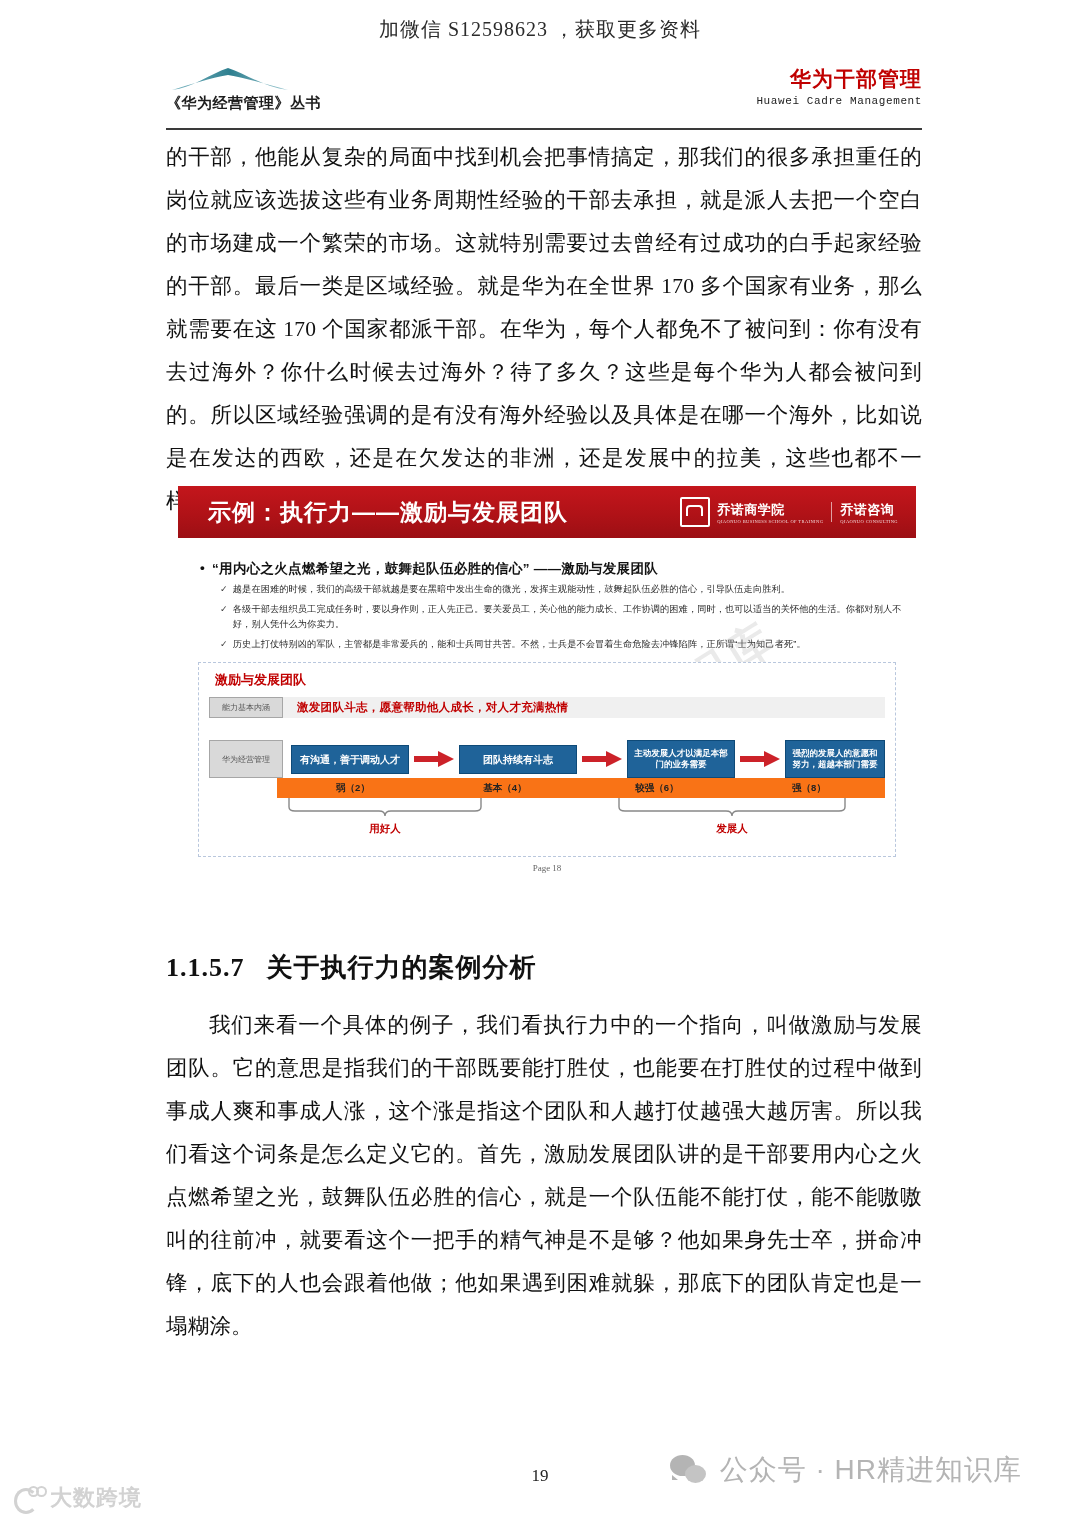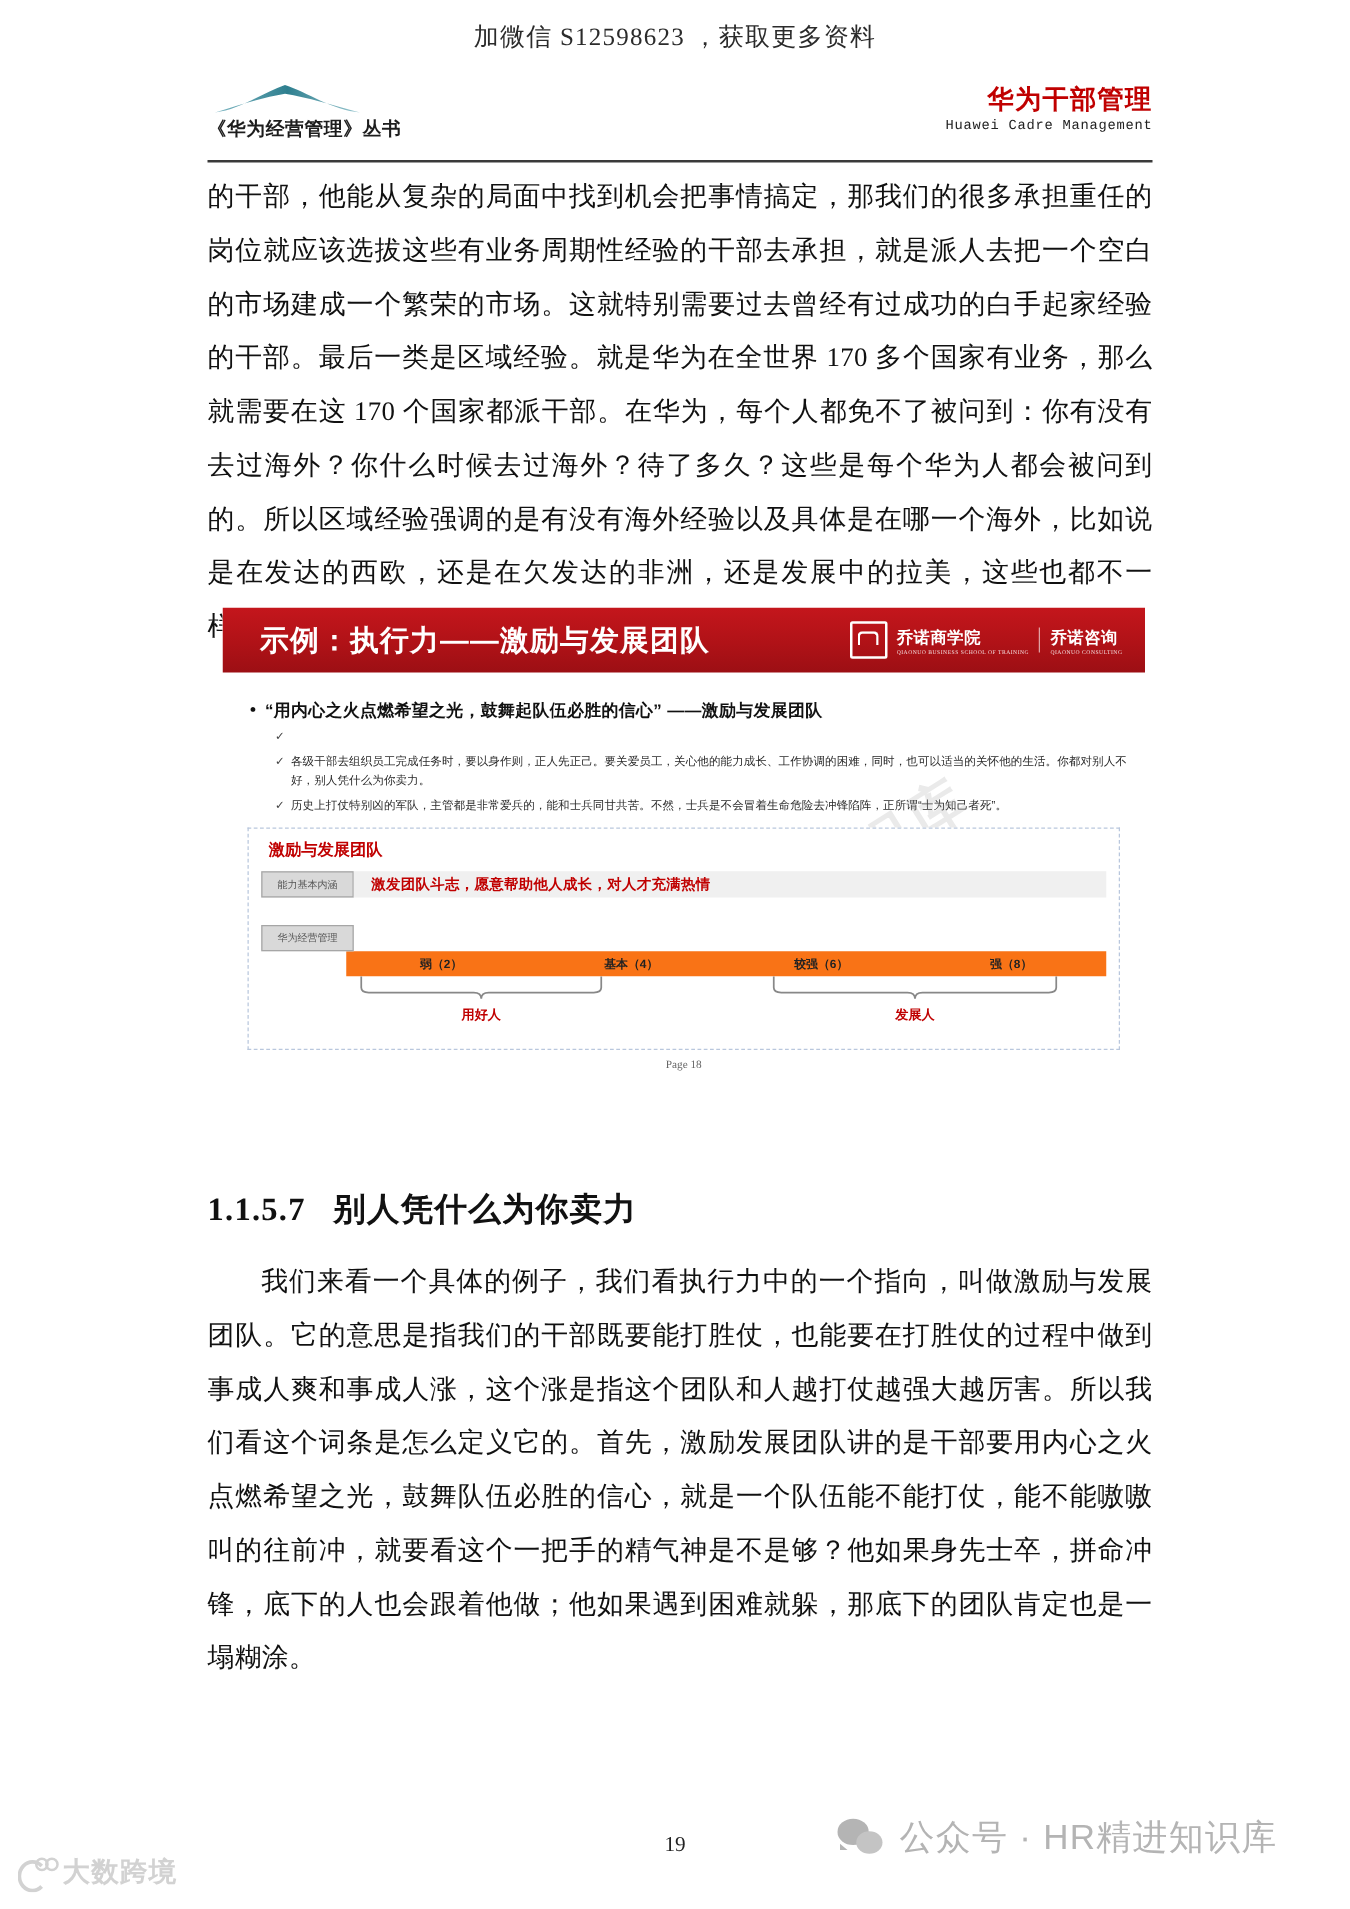--- a/index.html
+++ b/index.html
@@ -467,20 +467,21 @@
     <div class="slide-wm">HR精进知识库</div>
 
     <div class="bullet-main">
       <span class="bullet-dot">•</span>
       <span>“用内心之火点燃希望之光，鼓舞起队伍必胜的信心” ——激励与发展团队</span>
     </div>
 
     <div class="sub-list">
       <div class="sub-item">
         <span class="check">✓</span>
+        <span>越是在困难的时候，我们的高级干部就越是要在黑暗中发出生命的微光，发挥主观能动性，鼓舞起队伍必胜的信心，引导队伍走向胜利。</span>
       </div>
       <div class="sub-item">
         <span class="check">✓</span>
         <span>各级干部去组织员工完成任务时，要以身作则，正人先正己。要关爱员工，关心他的能力成长、工作协调的困难，同时，也可以适当的关怀他的生活。你都对别人不好，别人凭什么为你卖力。</span>
       </div>
       <div class="sub-item">
         <span class="check">✓</span>
         <span>历史上打仗特别凶的军队，主管都是非常爱兵的，能和士兵同甘共苦。不然，士兵是不会冒着生命危险去冲锋陷阵，正所谓“士为知己者死”。</span>
       </div>
     </div>
@@ -490,20 +491,41 @@
 
       <div class="row">
         <div class="rowlabel">能力基本内涵</div>
         <div class="rowbody">
           <span class="essence">激发团队斗志，愿意帮助他人成长，对人才充满热情</span>
         </div>
       </div>
 
       <div class="row flowrow">
         <div class="rowlabel">华为经营管理</div>
+        <div class="flowbody">
+          <div class="fbox w1">有沟通，善于调动人才</div>
+          <div class="arrow">
+            <svg width="40" height="16" viewBox="0 0 40 16">
+              <path d="M0 5 H24 V0 L40 8 L24 16 V11 H0 Z" fill="#cc2229"></path>
+            </svg>
+          </div>
+          <div class="fbox w2">团队持续有斗志</div>
+          <div class="arrow">
+            <svg width="40" height="16" viewBox="0 0 40 16">
+              <path d="M0 5 H24 V0 L40 8 L24 16 V11 H0 Z" fill="#cc2229"></path>
+            </svg>
+          </div>
+          <div class="fbox w3">主动发展人才以满足本部门的业务需要</div>
+          <div class="arrow">
+            <svg width="40" height="16" viewBox="0 0 40 16">
+              <path d="M0 5 H24 V0 L40 8 L24 16 V11 H0 Z" fill="#cc2229"></path>
+            </svg>
+          </div>
+          <div class="fbox w4">强烈的发展人的意愿和努力，超越本部门需要</div>
+        </div>
       </div>
 
       <div class="scalebar">
         <div class="scalecell">弱（2）</div>
         <div class="scalecell">基本（4）</div>
         <div class="scalecell">较强（6）</div>
         <div class="scalecell">强（8）</div>
       </div>
 
       <div class="braces">
@@ -521,21 +543,21 @@
         </div>
         <div class="bracelabel" style="left:340px; width:230px;">发展人</div>
       </div>
     </div>
 
     <div class="slide-page">Page 18</div>
   </div>
 </div>
 
 <div class="section-head">
-  <span class="sec-num">1.1.5.7</span><span>别人凭什么为你卖力</span>
+  <span class="sec-num">1.1.5.7</span><span>关于执行力的案例分析</span>
 </div>
 
 <div class="body-text para-2">我们来看一个具体的例子，我们看执行力中的一个指向，叫做激励与发展团队。它的意思是指我们的干部既要能打胜仗，也能要在打胜仗的过程中做到事成人爽和事成人涨，这个涨是指这个团队和人越打仗越强大越厉害。所以我们看这个词条是怎么定义它的。首先，激励发展团队讲的是干部要用内心之火点燃希望之光，鼓舞队伍必胜的信心，就是一个队伍能不能打仗，能不能嗷嗷叫的往前冲，就要看这个一把手的精气神是不是够？他如果身先士卒，拼命冲锋，底下的人也会跟着他做；他如果遇到困难就躲，那底下的团队肯定也是一塌糊涂。</div>
 
 <div class="page-num">19</div>
 
 <div class="wm-hr">
   <span class="wechat-icon">
     <span class="b1"></span>
     <span class="b2"></span>

